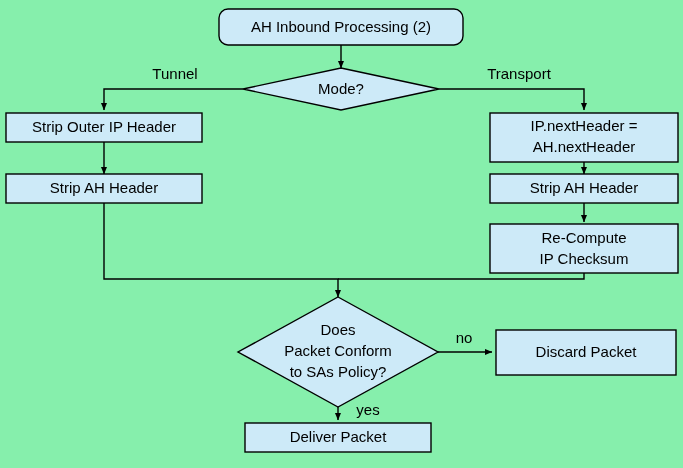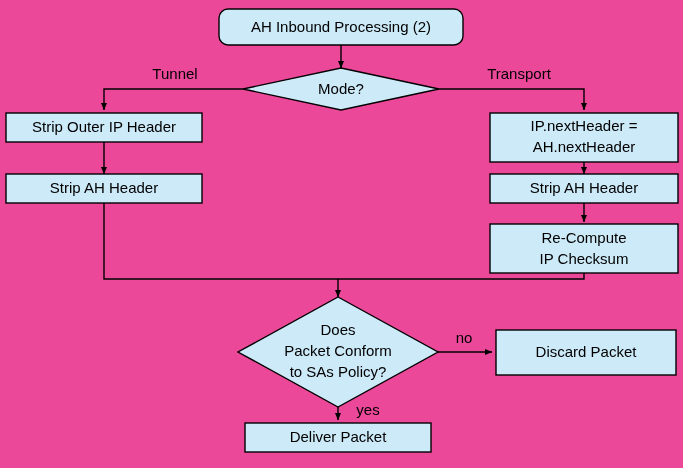--- a/index.html
+++ b/index.html
@@ -10,21 +10,21 @@
   body {
     width: 683px;
     height: 468px;
     overflow: hidden;
     font-family: "Liberation Sans", sans-serif;
   }
   #flowchart-root {
     position: relative;
     width: 683px;
     height: 468px;
-    background: #ec4899;
+    background: #86efac;
   }
   svg.chart-svg {
     display: block;
     width: 683px;
     height: 468px;
   }
   .node-shape {
     fill: #cdeaf8;
     stroke: #000000;
     stroke-width: 1.4;

